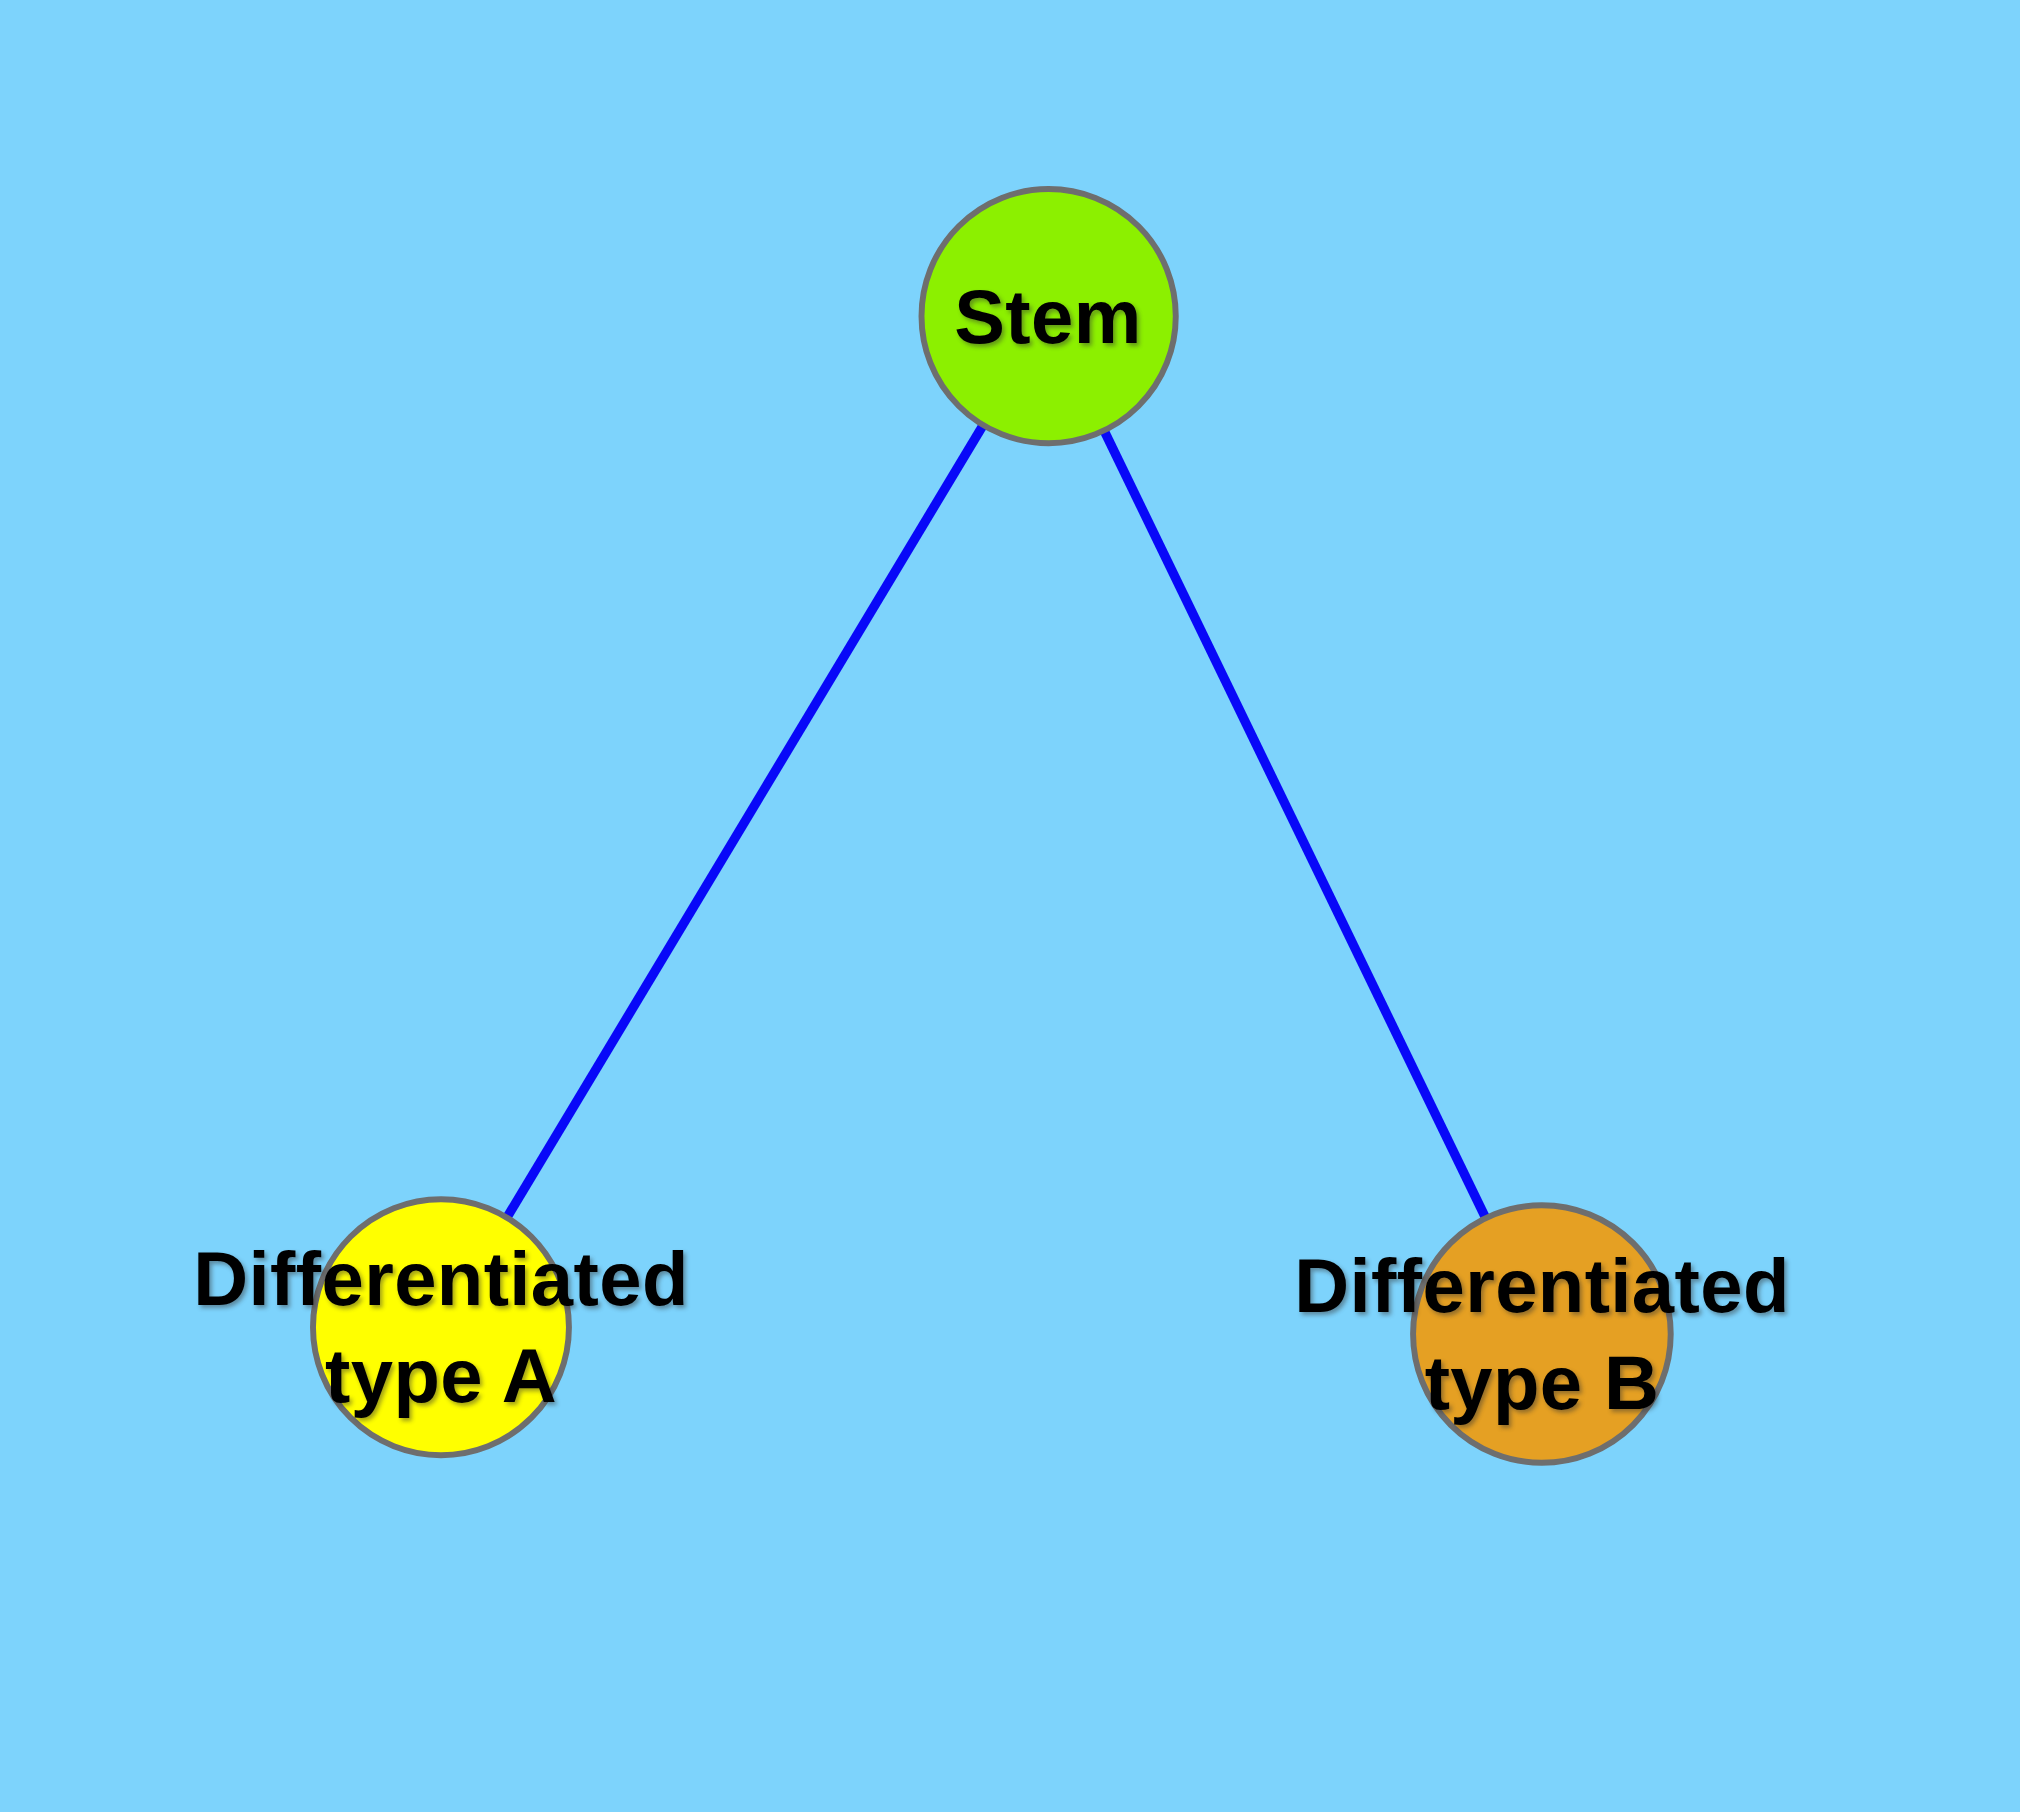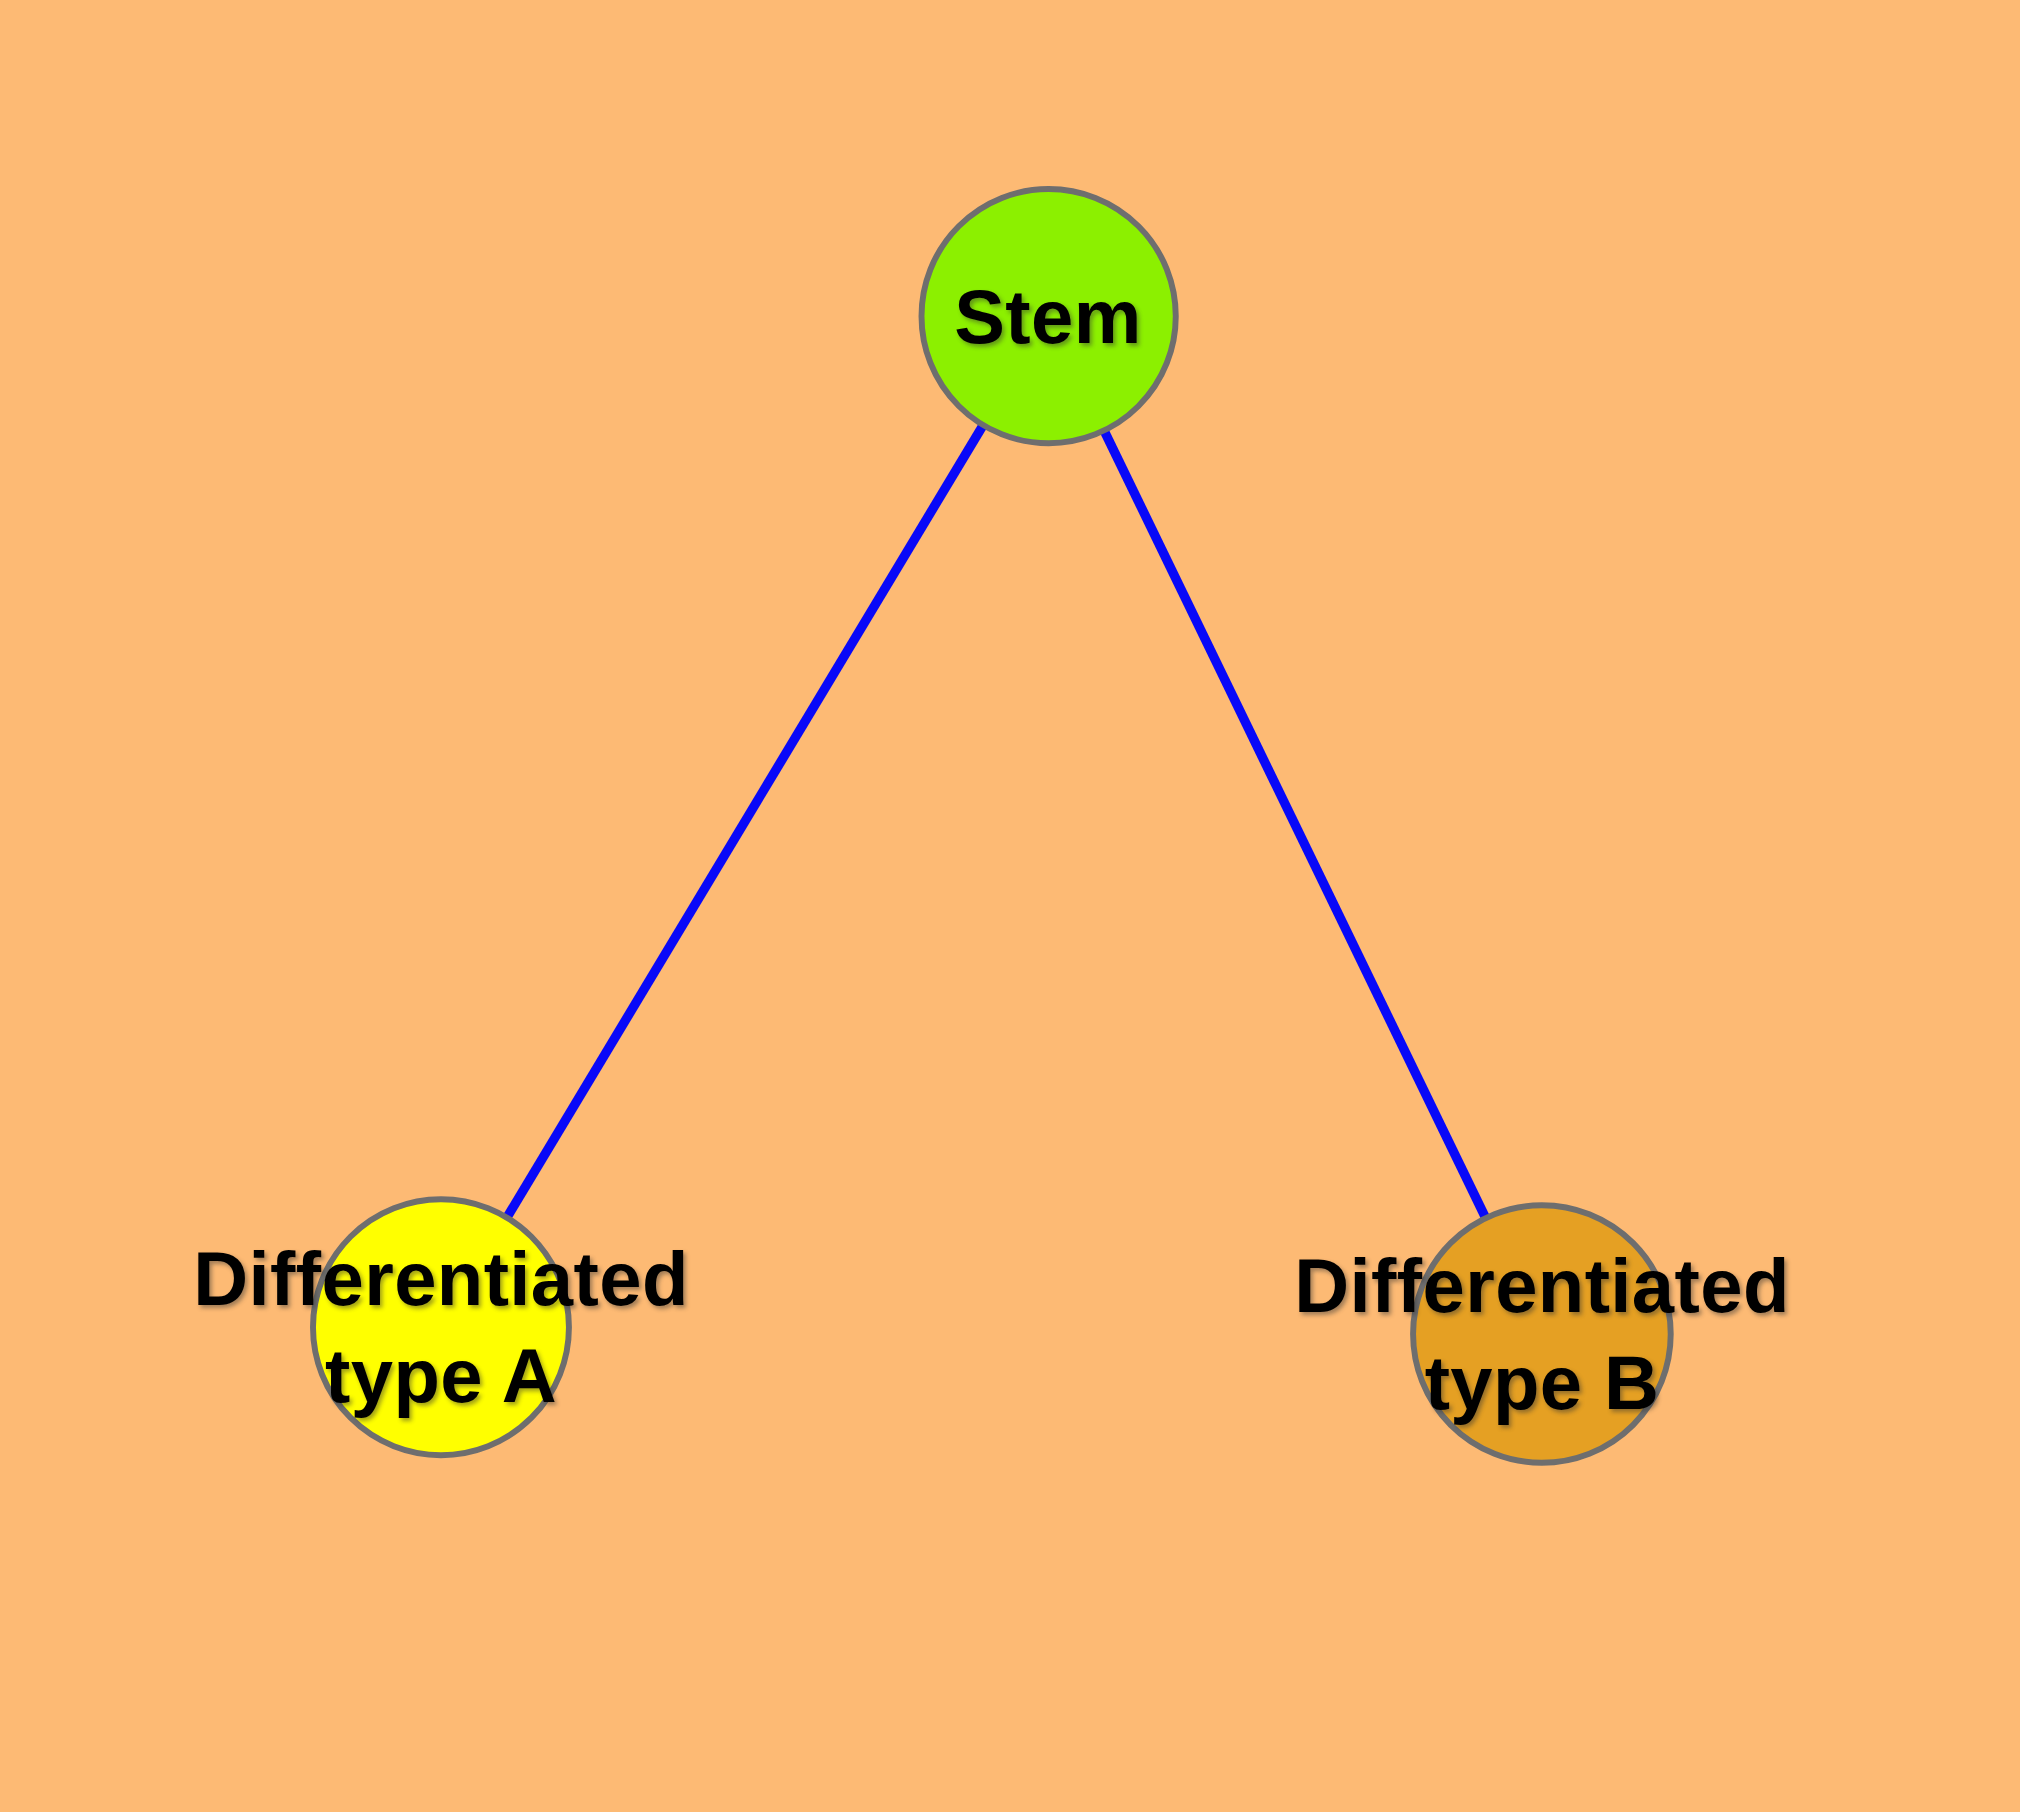--- a/index.html
+++ b/index.html
@@ -38,21 +38,21 @@
     letter-spacing: 0.4px;
     color: #000000;
     white-space: pre-line;
     text-shadow: 2.5px 3.4px 4.2px rgba(50, 50, 50, 0.45);
     pointer-events: none;
   }
 </style>
 </head>
 <body>
 
-<div id="canvas" style="background: #fdba74;">
+<div id="canvas" style="background: #7dd3fc;">
   <svg id="graph-svg" xmlns="http://www.w3.org/2000/svg" viewBox="0 0 2384 2138" width="2021" height="1812">
     <line x1="1237" y1="373" x2="520" y2="1566" stroke="#0808F8"></line>
     <line x1="1237" y1="373" x2="1819" y2="1574" stroke="#0808F8"></line>
     <circle cx="1237" cy="373" r="150" fill="#8CF000" stroke="#6E6E6E"></circle>
     <circle cx="520" cy="1566" r="151" fill="#FFFF00" stroke="#6E6E6E"></circle>
     <circle cx="1819" cy="1574" r="152" fill="#E5A023" stroke="#6E6E6E"></circle>
   </svg>
 
   <div class="node-label" style="left: 1048px; top: 316px; color: rgb(0, 0, 0);">Stem</div>
   <div class="node-label" style="left: 441px; top: 1327px; color: rgb(0, 0, 0);">Differentiated

